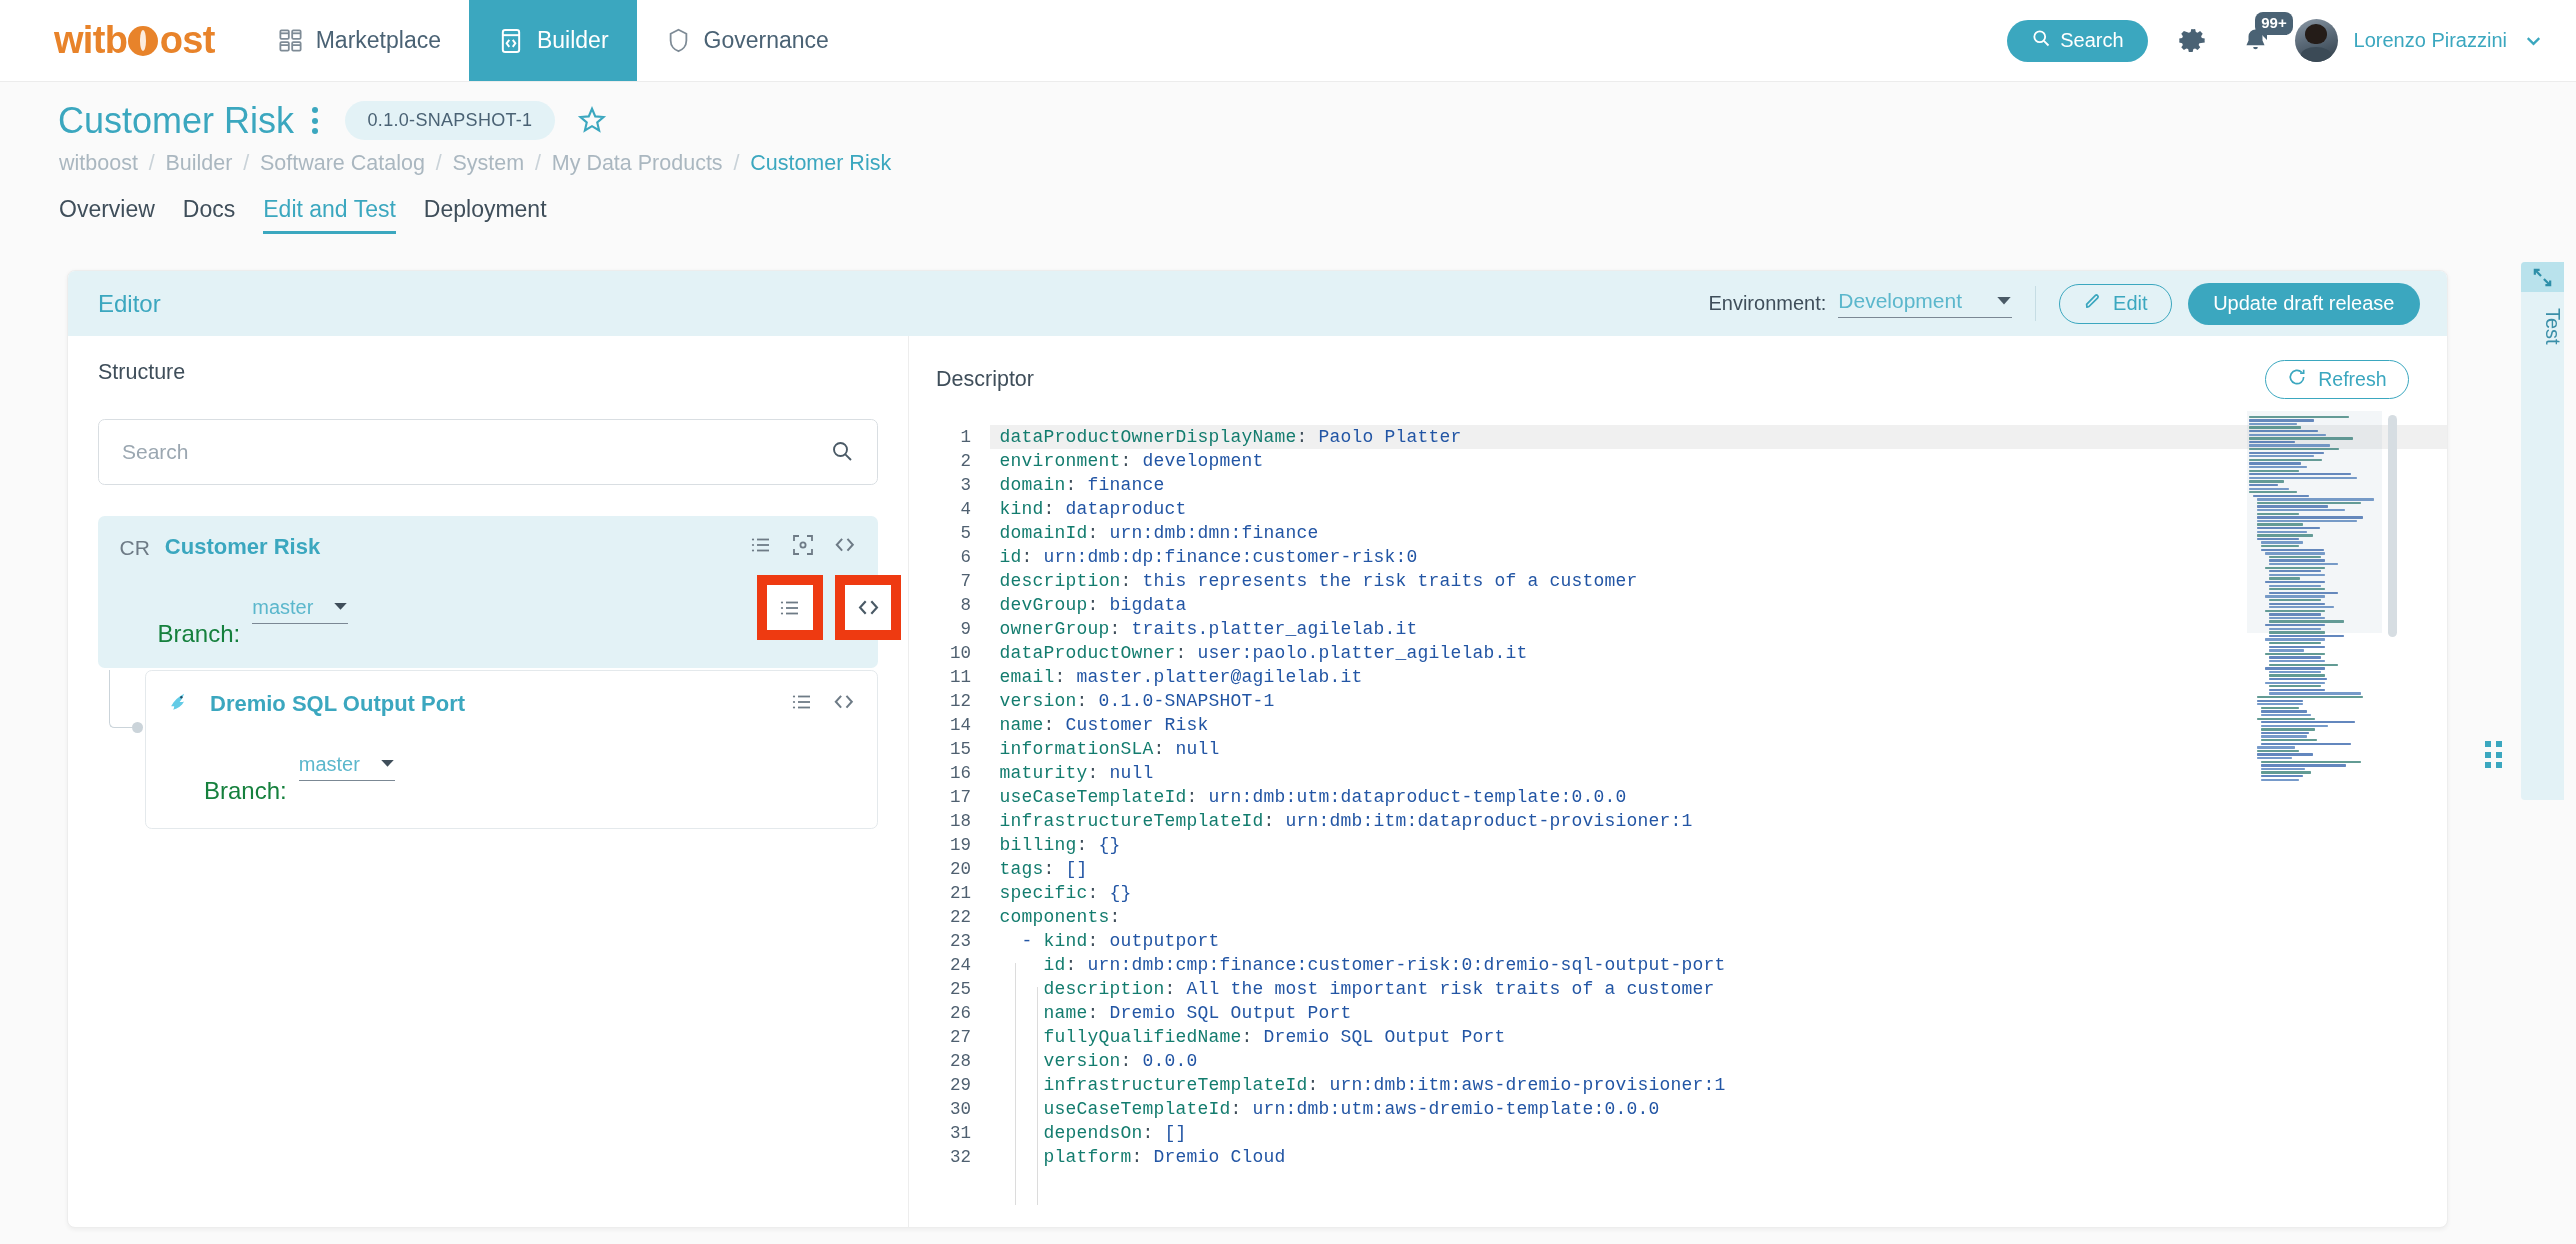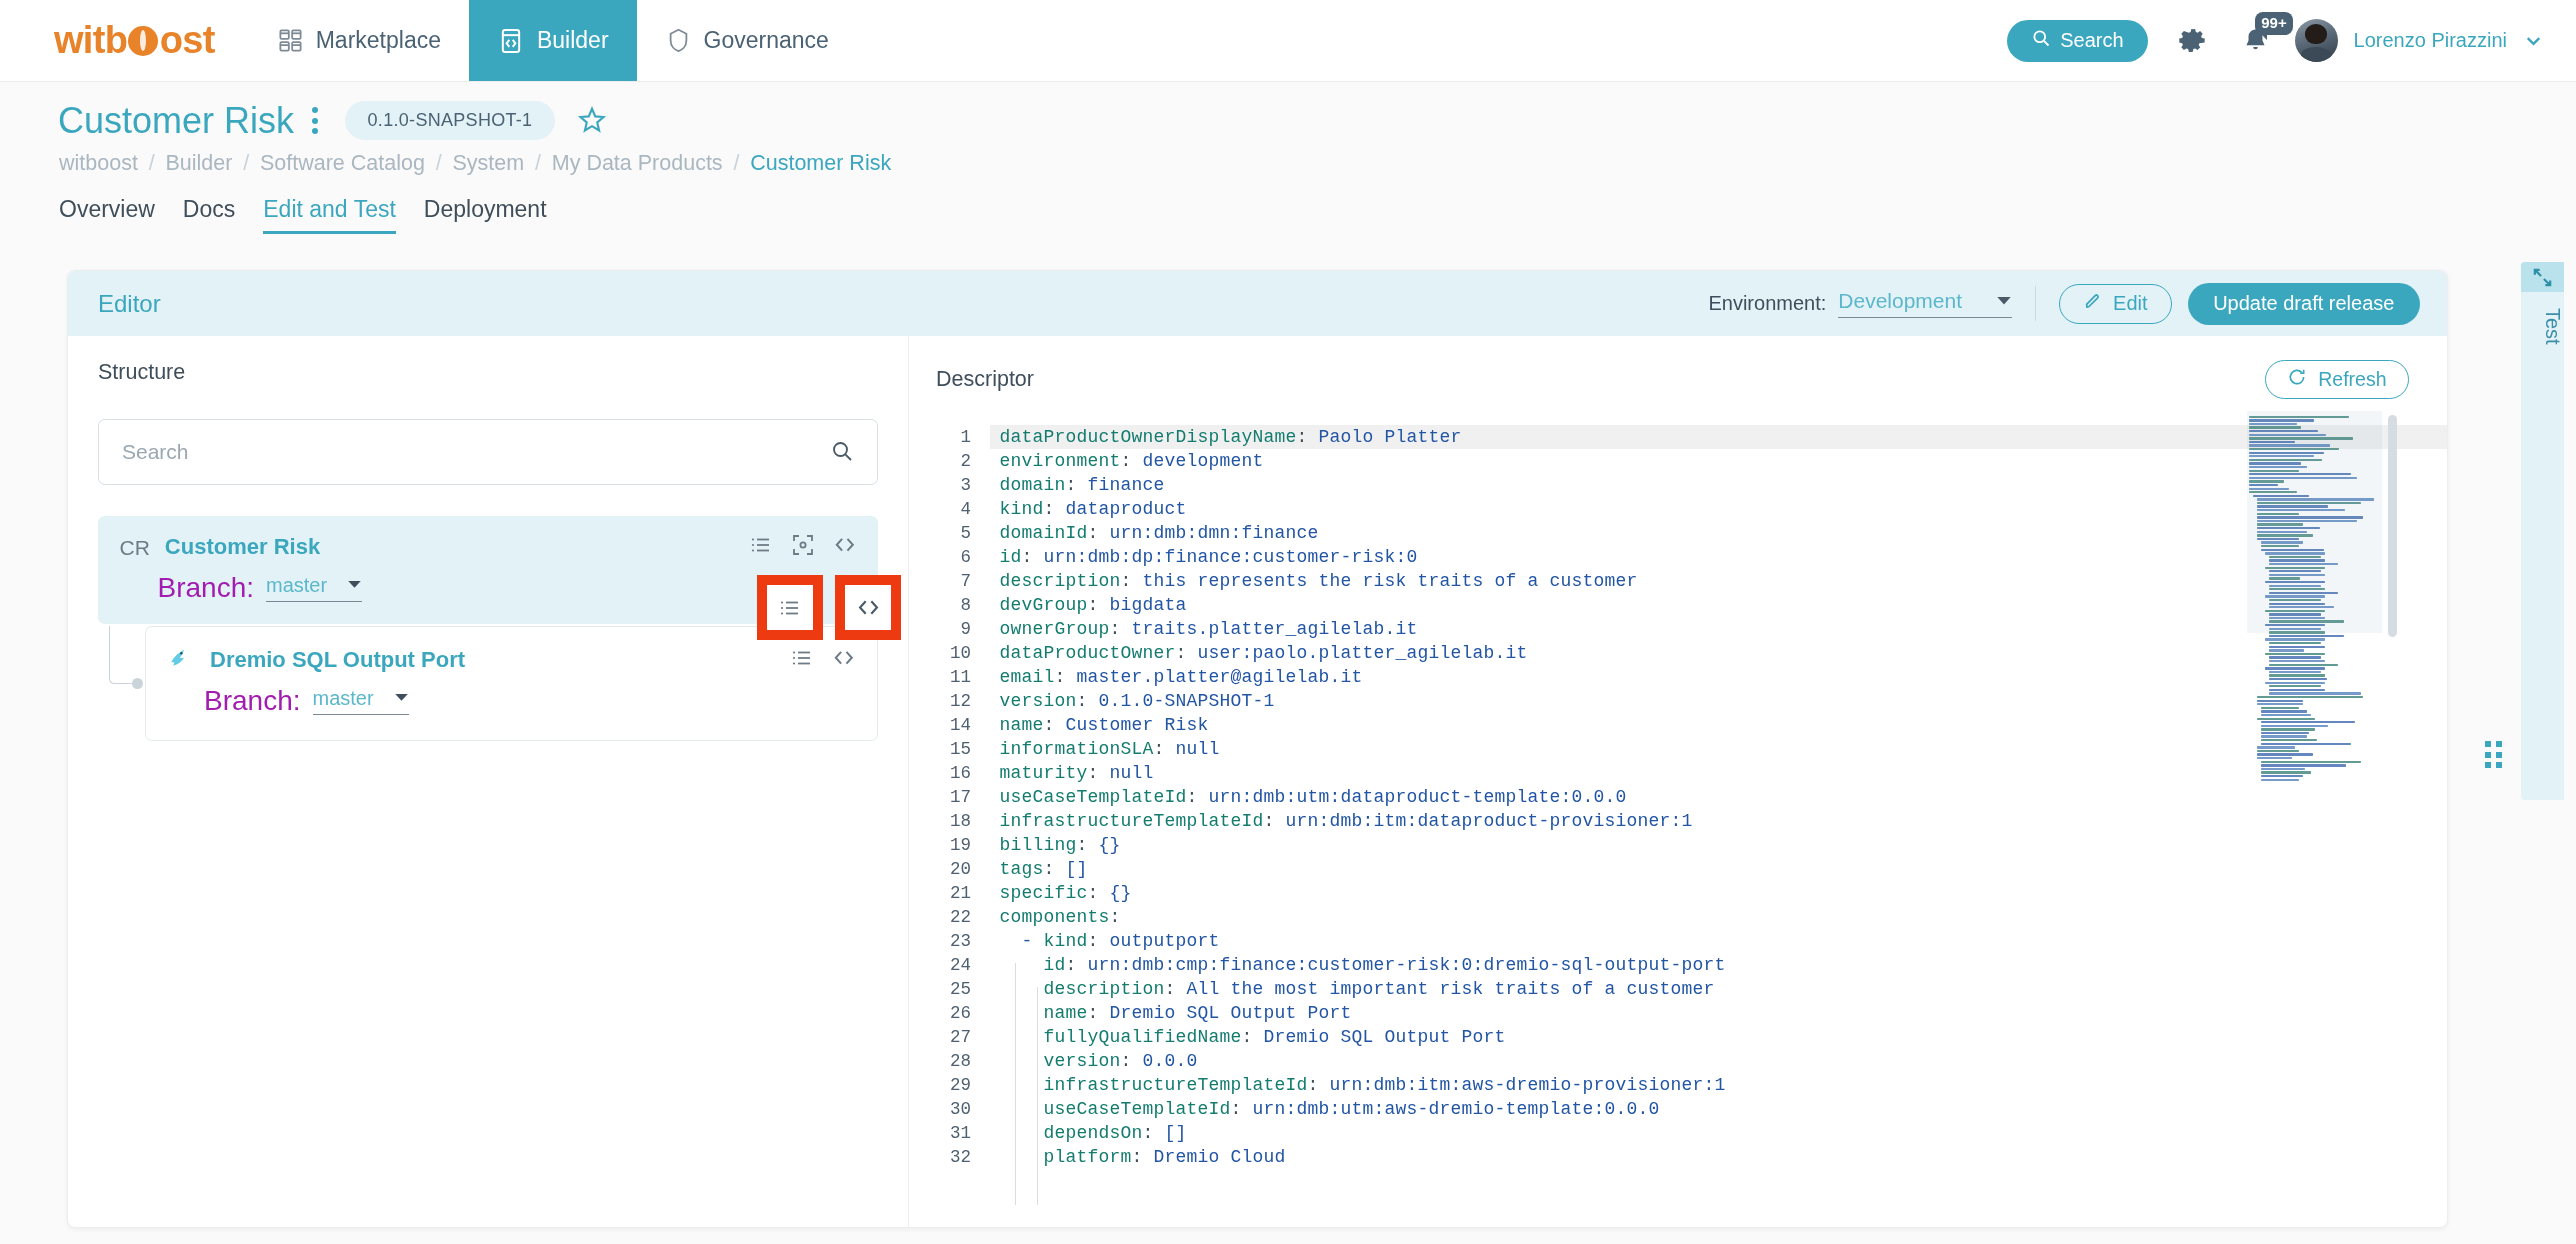--- a/index.html
+++ b/index.html
@@ -139,21 +139,21 @@
 
   .tree-node {
     border-radius: 6.7px; padding: 16px 20px 20px 21.5px; position: relative;
   }
   .tree-node.root { background: #E3F2F6; }
   .node-head { display:flex; align-items:flex-end; }
   .node-abbr { font-size: 21px; color: #6E7B86; margin-right: 15px; }
   .node-name { font-size: 22px; color: #3BA7BF; font-weight: 700; }
   .node-actions { margin-left:auto; display:flex; align-items:center; gap: 17.5px; }
   .branch-row { display:flex; align-items:center; margin-top: 12px; padding-left: 38px; }
-  .branch-label { font-size: 28px; color: #a21caf; margin-right: 12px; }
+  .branch-label { font-size: 24px; color: #15803d; margin-right: 12px; margin-top: 48px; }
   .branch-select {
     display:flex; align-items:center; gap: 20px; border-bottom: 1.3px solid #7B8894;
     padding-bottom: 4px; cursor:pointer;
   }
   .branch-value { font-size: 20px; color: #5BB7CC; }
 
   .child-wrap { position: relative; margin-top: 2.7px; }
   .tree-elbow {
     position:absolute; left: 10.8px; top: 0; width: 27px; height: 58px;
     border-left: 1.3px solid #CBD4DA; border-bottom: 1.3px solid #CBD4DA;

